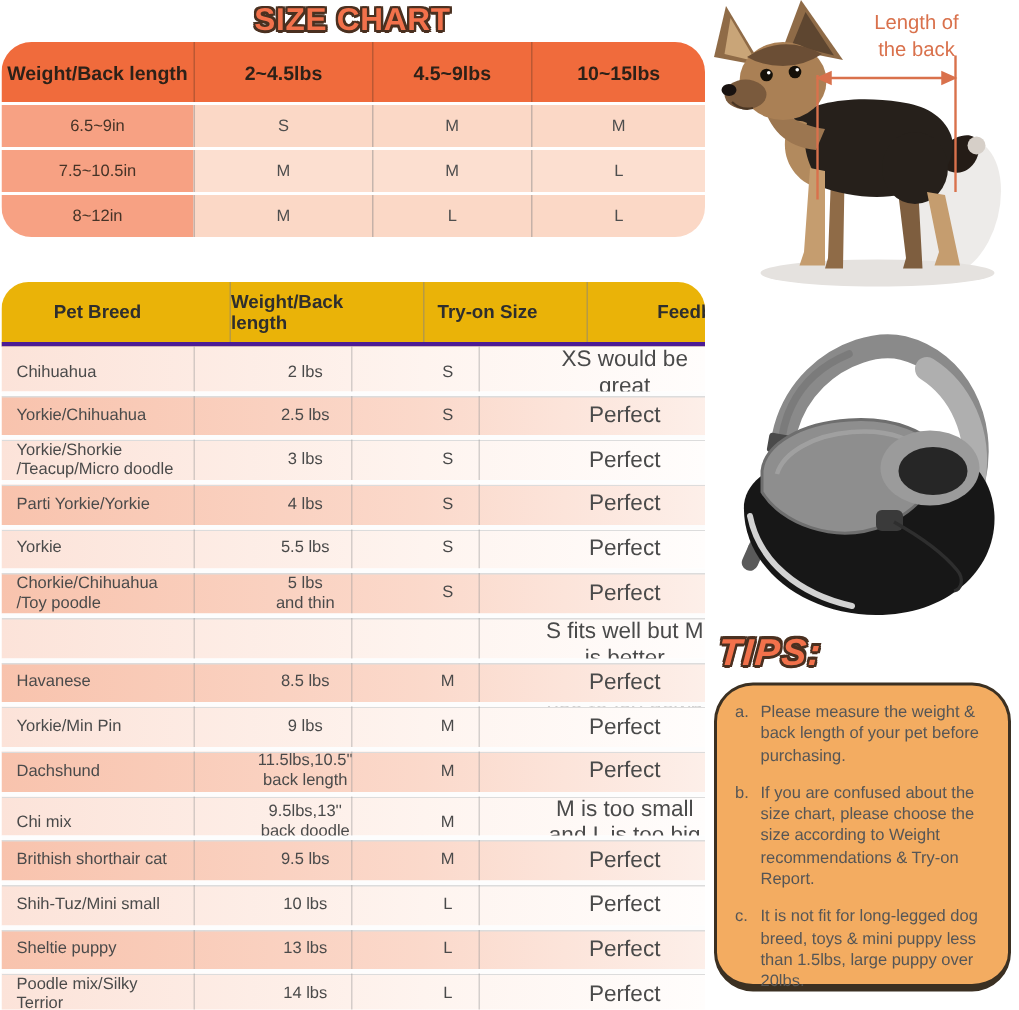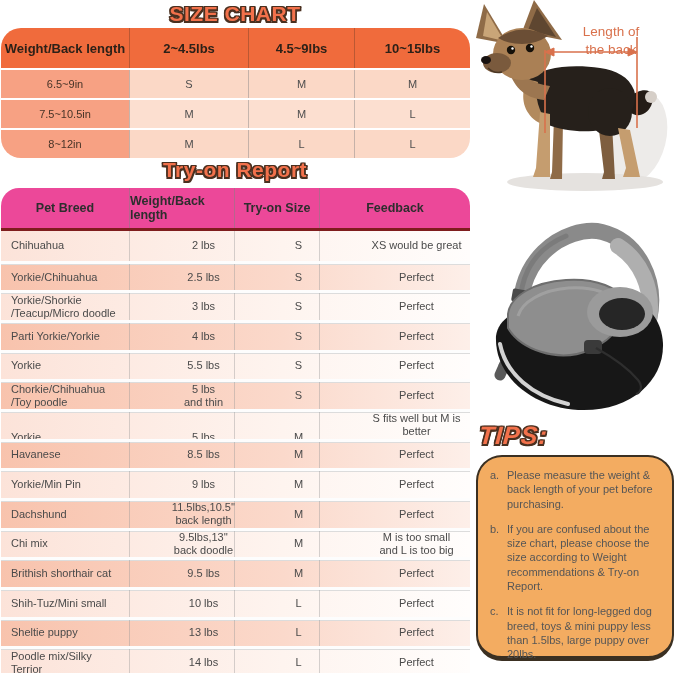--- a/index.html
+++ b/index.html
@@ -29,39 +29,39 @@
     font-size:13px;font-weight:600;color:#2D2118;border-left:1px solid rgba(90,55,35,.35);}
   .sc-hcell:first-child{border-left:none;}
   .sc-row{display:grid;grid-template-columns:128px 119px 106px 116px;height:28px;border-top:2px solid #fff;}
   .sc-cell{display:flex;align-items:center;justify-content:center;
     font-size:11px;color:#4E4E4E;background:#FBD8C6;border-left:1px solid rgba(130,130,130,.45);}
   .sc-cell.label{background:#F7A183;border-left:none;color:#463327;}
   .sc-body > div:nth-of-type(2) .sc-cell:not(.label){background:#FCDFD0;}
 
   
   .tr-table{position:absolute;top:188px;left:1px;width:469px;border-radius:18px 18px 0 0;overflow:hidden;}
-  .tr-head{display:grid;grid-template-columns:128px 105px 85px 151px;height:40px;background:#ec4899;border-bottom:3px solid #7f1d1d;}
+  .tr-head{display:grid;grid-template-columns:128px 105px 85px 151px;height:40px;background:#eab308;border-bottom:3px solid #4c1d95;gap:24px;}
   .tr-hcell{display:flex;align-items:center;justify-content:center;
     font-size:12.5px;font-weight:600;color:#2E2E2E;border-left:1px solid rgba(130,130,130,.5);}
   .tr-hcell:first-child{border-left:none;}
   .tr-body{display:grid;grid-auto-rows:29.67px;}
   .tr-row{display:grid;grid-template-columns:128px 105px 85px 151px;
     background:linear-gradient(90deg,#FCE3D9 0%,#FEF4EF 60%,#FFFDFC 100%);}
   .tr-body > div:nth-of-type(n+2){border-top:3px solid #FDFDFD;box-shadow:inset 0 1px 0 #DCDCDC;}
   .tr-body > div:nth-of-type(even){
     background:linear-gradient(90deg,#F8C3AD 0%,#FBD9CB 60%,#FDEFE9 100%);}
   .tr-cell{display:flex;align-items:center;justify-content:center;text-align:center;
     font-size:11px;color:#4A4A4A;line-height:1.18;white-space:pre-line;
     border-left:1px solid rgba(150,150,150,.4);padding-left:43px;}
   .tr-cell.breed{justify-content:flex-start;text-align:left;padding-left:10px;border-left:none;font-size:11px;}
-  .tr-cell.feedback{font-size:11px;}
+  .tr-cell.feedback{font-size:15px;}
 
   
   .dog-fig{position:absolute;left:470px;top:0;width:209px;height:196px;}
-  .measure-label{position:absolute;left:552px;top:23px;width:118px;text-align:center;
+  .measure-label{position:absolute;left:552px;top:6px;width:118px;text-align:center;
     color:#D9714C;font-size:13.5px;line-height:1.32;white-space:pre-line;}
   .bag-fig{position:absolute;left:470px;top:196px;width:209px;height:226px;}
 
   
   .tips-title{position:absolute;left:479px;top:421px;font-size:25px;font-style:italic;
     transform:skewX(-4deg);letter-spacing:1px;}
   .tips-box{position:absolute;left:476px;top:455px;width:172px;height:180px;
     background:#F3AC61;border:2.5px solid #3B3022;border-bottom-width:5px;border-radius:26px;
     padding:11px 10px 8px 12px;}
   .tip{display:flex;margin-bottom:11px;font-size:11px;line-height:1.3;color:#565656;}
@@ -100,21 +100,20 @@
 
         <div class="sc-row">
           <div class="sc-cell label">8~12in</div>
           <div class="sc-cell">M</div>
           <div class="sc-cell">L</div>
           <div class="sc-cell">L</div>
         </div>
       </div>
   </div>
 
-  <div class="tr-title outlined">Try-on Report</div>
 
   <div class="tr-table">
     <div class="tr-head">
       <div class="tr-hcell">Pet Breed</div>
       <div class="tr-hcell">Weight/Back length</div>
       <div class="tr-hcell">Try-on Size</div>
       <div class="tr-hcell">Feedback</div>
     </div>
     <div class="tr-body">
 

